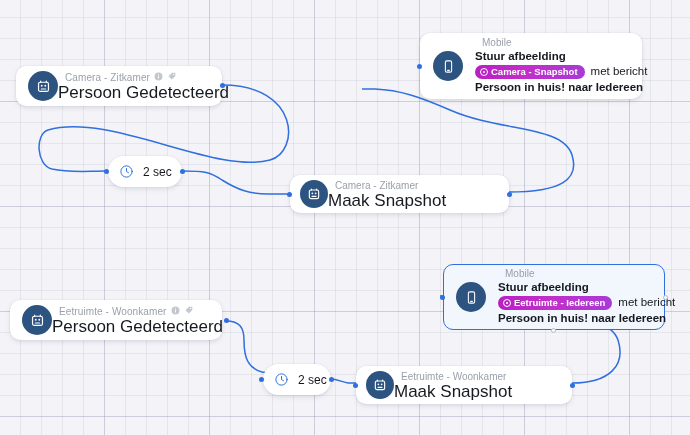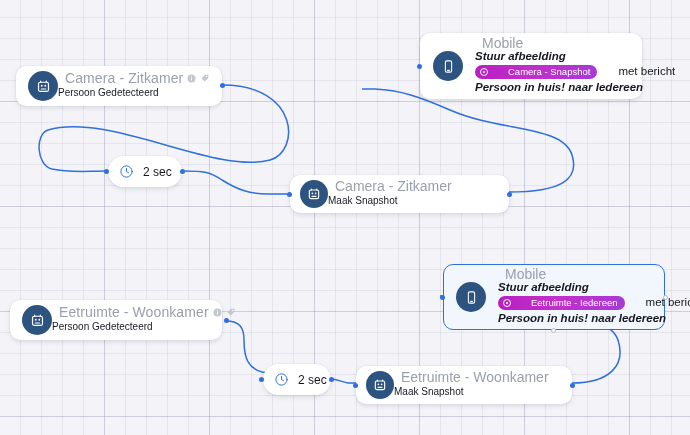--- a/index.html
+++ b/index.html
@@ -38,52 +38,52 @@
   .avatar{
     width:30px;height:30px;border-radius:50%;
     background:#2d5480;
     flex:0 0 auto;
     display:flex;align-items:center;justify-content:center;
     margin-left:12px;
   }
   .avatar svg{display:block;}
   .body{margin-right:10px;min-width:0;}
   .sub{
-    font-size:14px;color:#9aa0ab;line-height:12px;
+    font-size:10px;color:#9aa0ab;line-height:12px;
     white-space:nowrap;display:flex;align-items:center;gap:4px;padding-left:7px;
   }
   .sub .ttl{letter-spacing:.1px;}
   .mini-ic{display:inline-block;vertical-align:middle;}
   .title{
-    font-size:10px;color:#171a20;line-height:16px;white-space:nowrap;
+    font-size:17px;color:#171a20;line-height:16px;white-space:nowrap;
     margin-top:1px;
   }
 
   
   .msg .body{margin-left:12px;}
   .msg .line{
     font-size:11.5px;color:#15181e;line-height:15.5px;white-space:nowrap;
     display:flex;align-items:center;
   }
-  .msg .line.b{font-weight:bold;font-style:italic;}
+  .msg .line.b{font-weight:bold;}
   .badge{
-    display:inline-flex;align-items:center;gap:20px;
+    display:inline-flex;align-items:center;gap:3px;
     background:linear-gradient(90deg,#b81fc4 0%,#c22fc9 45%,#a83ad6 100%);
-    color:#ffffff;font-size:9.5px;font-weight:normal;
+    color:#ffffff;font-size:9.5px;font-weight:bold;
     padding:1px 7px 1.5px 5px;border-radius:9px;
     line-height:12px;white-space:nowrap;
   }
   .badge .bic{
     width:8px;height:8px;border-radius:50%;
     border:1.2px solid #fff;box-sizing:border-box;
     display:inline-flex;align-items:center;justify-content:center;
     flex:0 0 auto;
   }
   .badge .bic i{width:2.4px;height:2.4px;border-radius:50%;background:#fff;display:block;}
-  .after{font-size:11.5px;color:#15181e;margin-left:21px;font-weight:normal;}
+  .after{font-size:11.5px;color:#15181e;margin-left:6px;font-weight:normal;}
 
   
   .pill{
     position:absolute;
     background:#fff;border-radius:19px;
     box-shadow:0 2px 5px rgba(40,45,80,.13),0 0 0 .6px rgba(40,45,80,.05);
     display:flex;align-items:center;
     height:31px;box-sizing:border-box;
   }
   .pill .clk{margin-left:11px;display:flex;}

